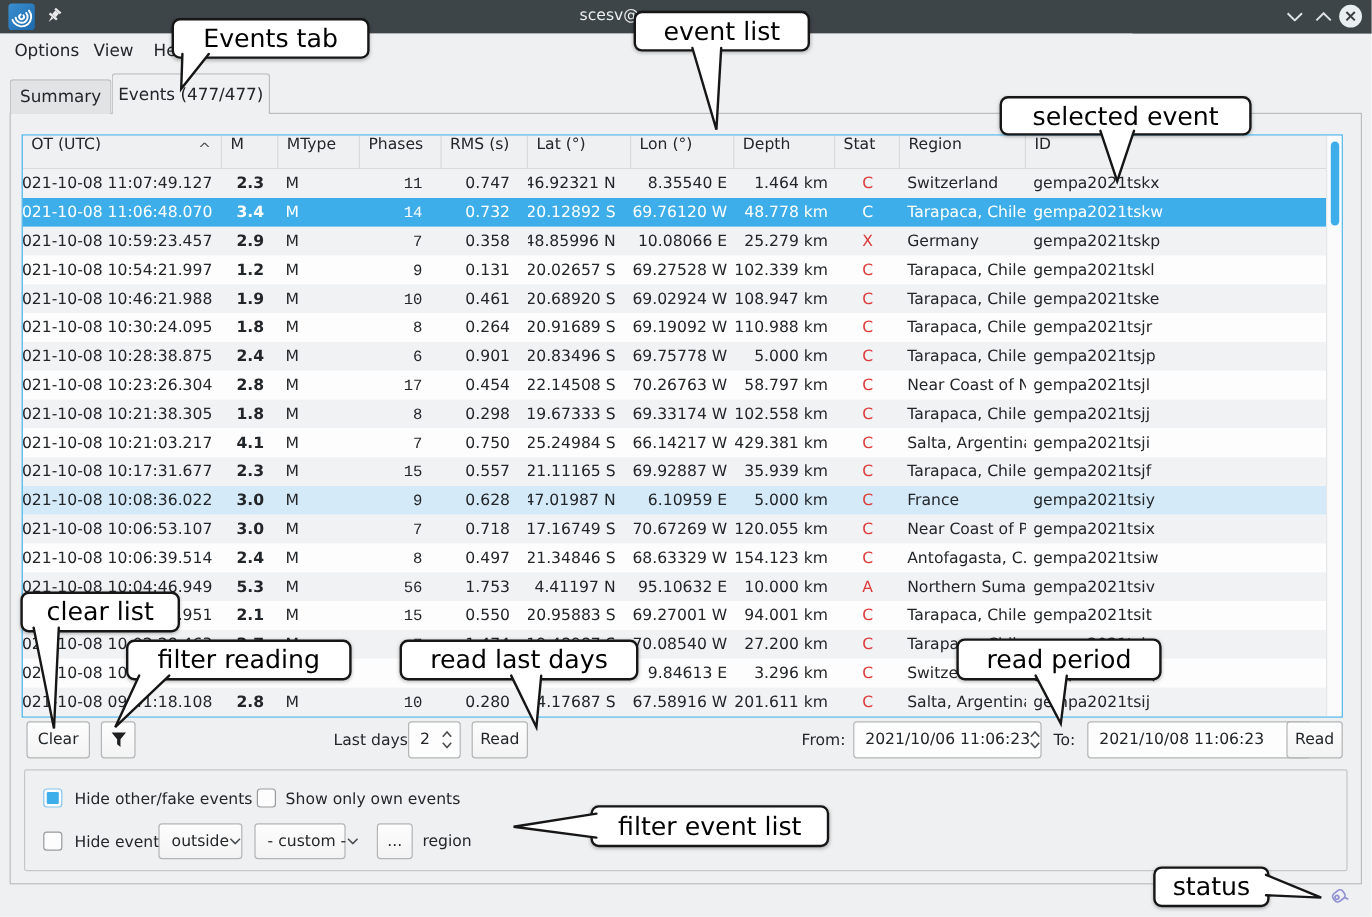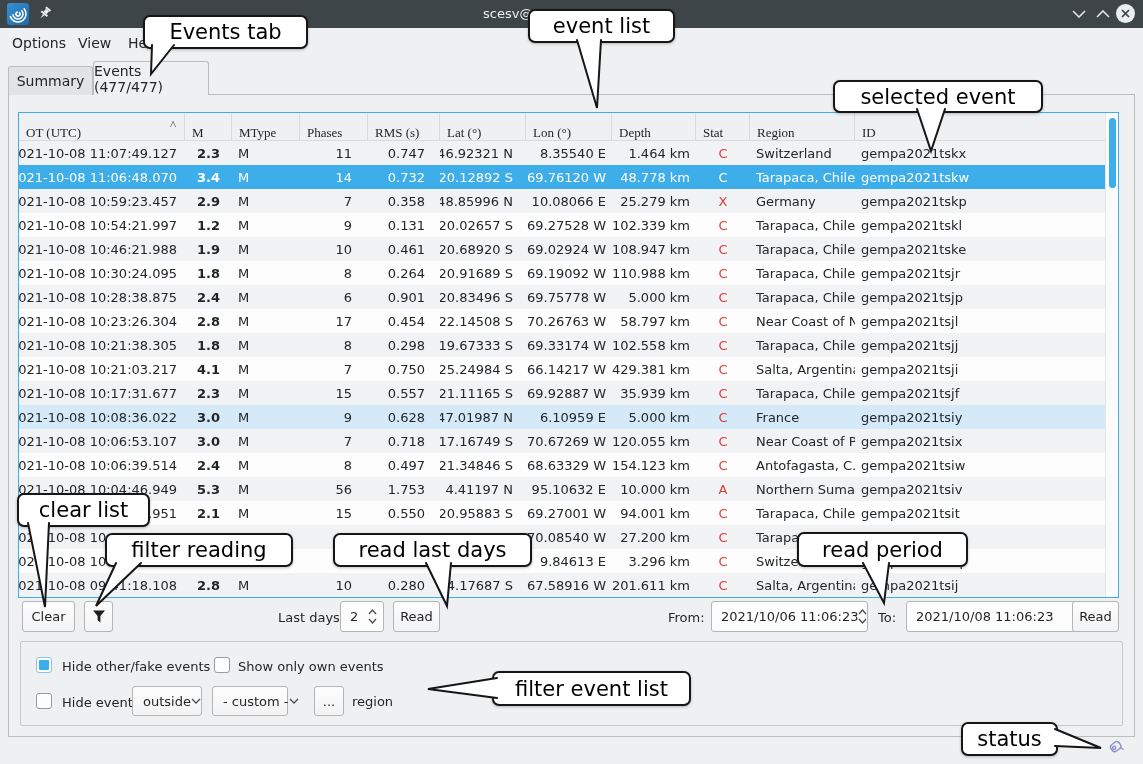--- a/index.html
+++ b/index.html
@@ -16,42 +16,42 @@
   .btn-min { left:1070px; } .btn-max { left:1094px; }
   .btn-close { left:1116px; width:19px; height:19px; top:4px; border-radius:50%; background:#e9eff1; }
 
   
   .menubar { position:absolute; left:0; top:28px; width:944px; height:32px; background:#eff0f1; }
   .menuitem { position:absolute; top:7px; font-size:14px; color:#232629; }
 
   
   .tab { position:absolute; border:1px solid #bcbdbe; border-bottom:none; border-radius:3px 3px 0 0; display:flex; align-items:center; justify-content:center; font-size:14px; }
   .tab-inactive { left:8px; top:66px; width:85px; height:29px; background:#e2e3e4; }
-  .tab-active { left:93px; top:61px; width:116px; height:34px; background:#eff0f1; z-index:2; }
+  .tab-active { left:93px; top:61px; width:132px; height:34px; background:#eff0f1; z-index:2; }
 
   
   .pane { position:absolute; left:8px; top:94px; width:1127px; height:643px; border:1px solid #bcbdbe; background:#eff0f1; }
 
   
   .etable { position:absolute; left:18px; top:112px; width:1101px; height:486px; border:1px solid #3daee9; background:#fdfdfd; overflow:hidden; }
   .egrid { display:grid; grid-template-columns:166px 47px 68px 68px 72px 86px 86px 84px 54px 105px 1fr; }
   .ehead { position:absolute; left:0; top:0; right:13px; height:28px; background:#eff0f1; border-bottom:1px solid #d9dadb; }
-  .ehead .hcell { display:flex; align-items:flex-end; padding-left:7px; border-right:1px solid #d9dadb; font-size:13px; color:#232629; height:28px; position:relative;font-family:Liberation Serif, serif; }
+  .ehead .hcell { display:flex; align-items:flex-start; padding-left:7px; border-right:1px solid #d9dadb; font-size:13px; color:#232629; height:28px; position:relative; }
   .sortarrow { position:absolute; right:8px; top:4px; font-size:13px; color:#4a4d50; }
   .ebody { position:absolute; left:0; top:28px; right:13px; }
   .erow { height:24px; background:#fdfdfd; }
   .erow.alt { background:#f1f2f3; }
   .erow.highlighted { background:#d5eaf8; }
   .erow.selected { background:#3daee9; color:#ffffff; }
   .erow.selected .stat { color:#ffffff; }
   .ecell { height:24px; display:flex; align-items:center; white-space:nowrap; overflow:hidden; font-size:13px; }
   .c0 { padding-right:8px; justify-content:flex-end; }
   .c1 { font-weight:bold; justify-content:center; }
   .c2 { padding-left:6px; }
-  .c3 { padding-right:16px; justify-content:flex-end; }
+  .c3 { padding-right:16px; justify-content:flex-end;font-family:Liberation Mono, monospace; }
   .c4 { padding-right:15px; justify-content:flex-end; }
   .c5 { padding-right:13px; justify-content:flex-end; }
   .c6 { padding-right:6px; justify-content:flex-end; }
   .c7 { padding-right:6px; justify-content:flex-end; }
   .c8 { justify-content:center; }
   .c9 { padding-left:6px; }
   .c10 { padding-left:6px; }
   .stat { color:#dd3b3b; }
   .vscroll { position:absolute; right:0; top:0; width:13px; height:484px; background:#fbfbfc; border-left:1px solid #e6e7e8; }
   .vthumb { position:absolute; left:3px; top:5px; width:7px; height:70px; border-radius:3.5px; background:#3daee9; }

